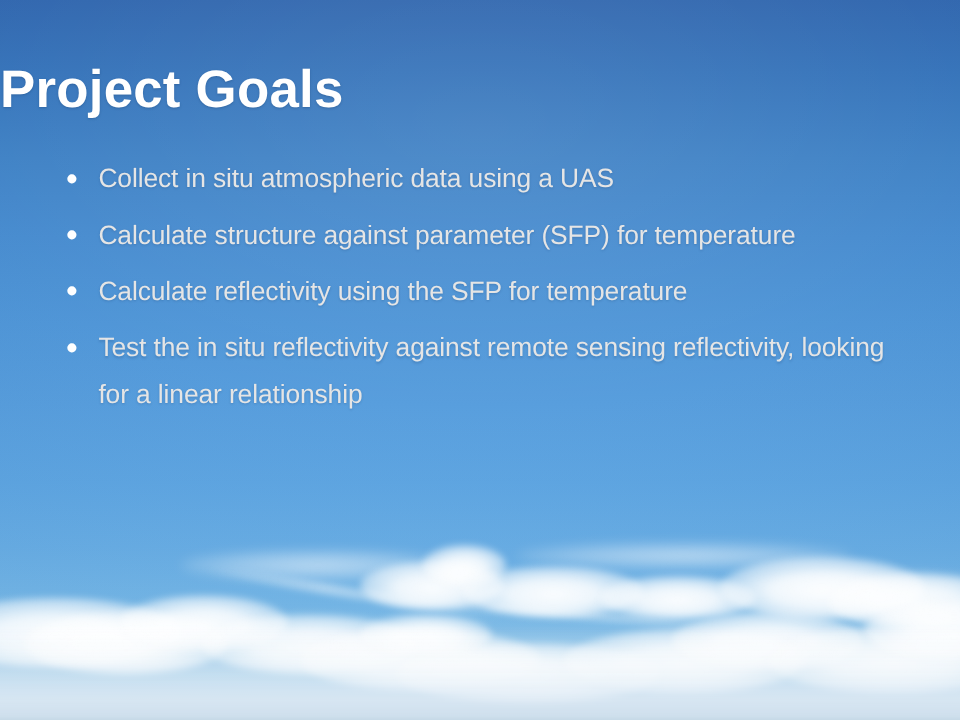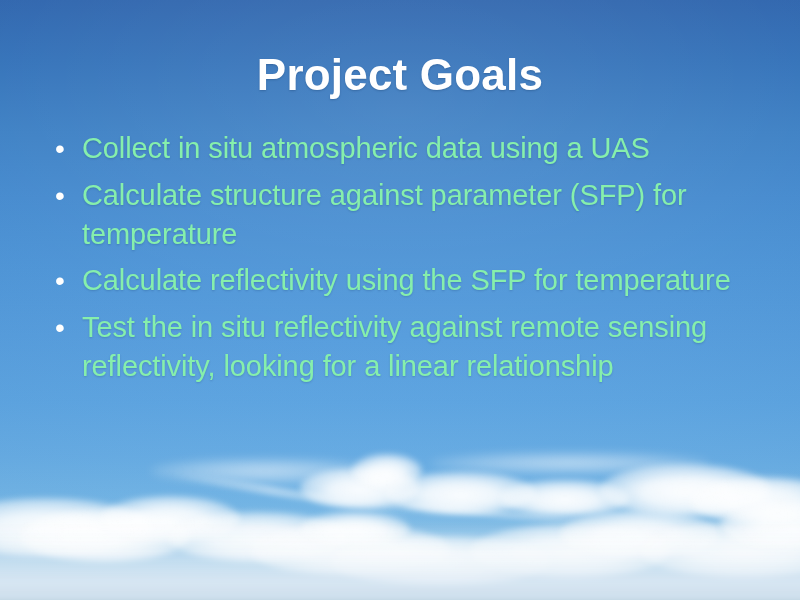--- a/index.html
+++ b/index.html
@@ -97,21 +97,20 @@
     filter: blur(2.5px);
     border-radius: 40%;
   }
 
   
   .title {
     position: absolute;
     top: 52px;
     left: 0;
     width: 800px;
-    text-align: center;
     color: #ffffff;
     font-size: 44px;
     font-weight: bold;
     letter-spacing: 0.2px;
     line-height: 1.05;
     text-shadow: 0 1px 2px rgba(20,52,96,0.30);
   }
   .bullets {
     position: absolute;
     top: 129px;
@@ -128,22 +127,22 @@
     width: 34px;
     color: #ffffff;
     font-size: 28px;
     line-height: 40px;
     text-align: left;
     padding-left: 7px;
     box-sizing: border-box;
   }
   .bullet-text {
     flex: 1 1 auto;
-    color: #86efac;
-    font-size: 29px;
+    color: #e5e5e5;
+    font-size: 22px;
     line-height: 39px;
     letter-spacing: -0.1px;
     text-shadow: 0 1px 2px rgba(20,52,96,0.22);
   }
 </style>
 </head>
 <body>
 
 <div id="slide">
 

